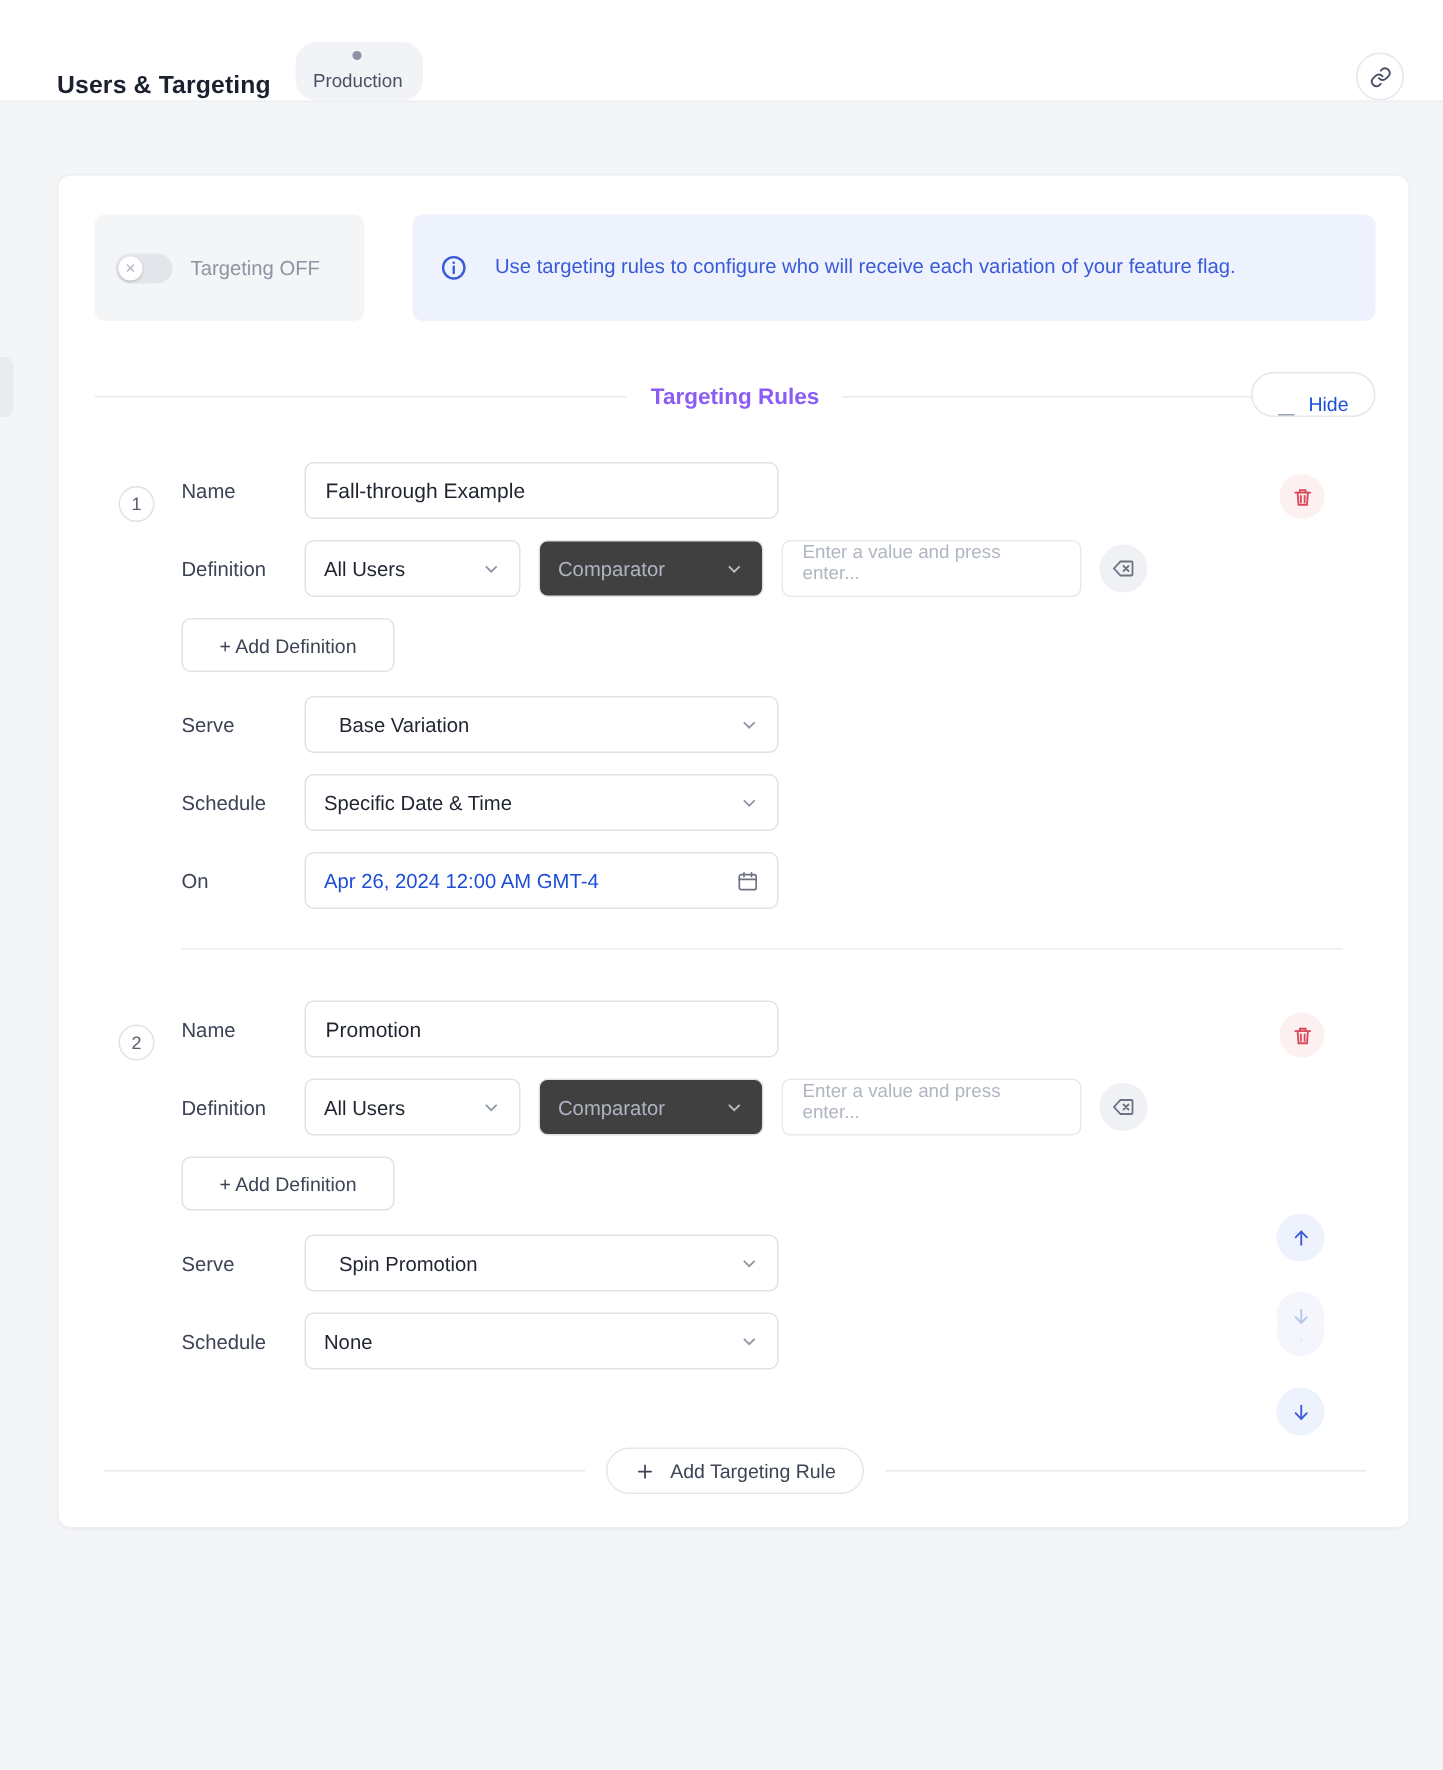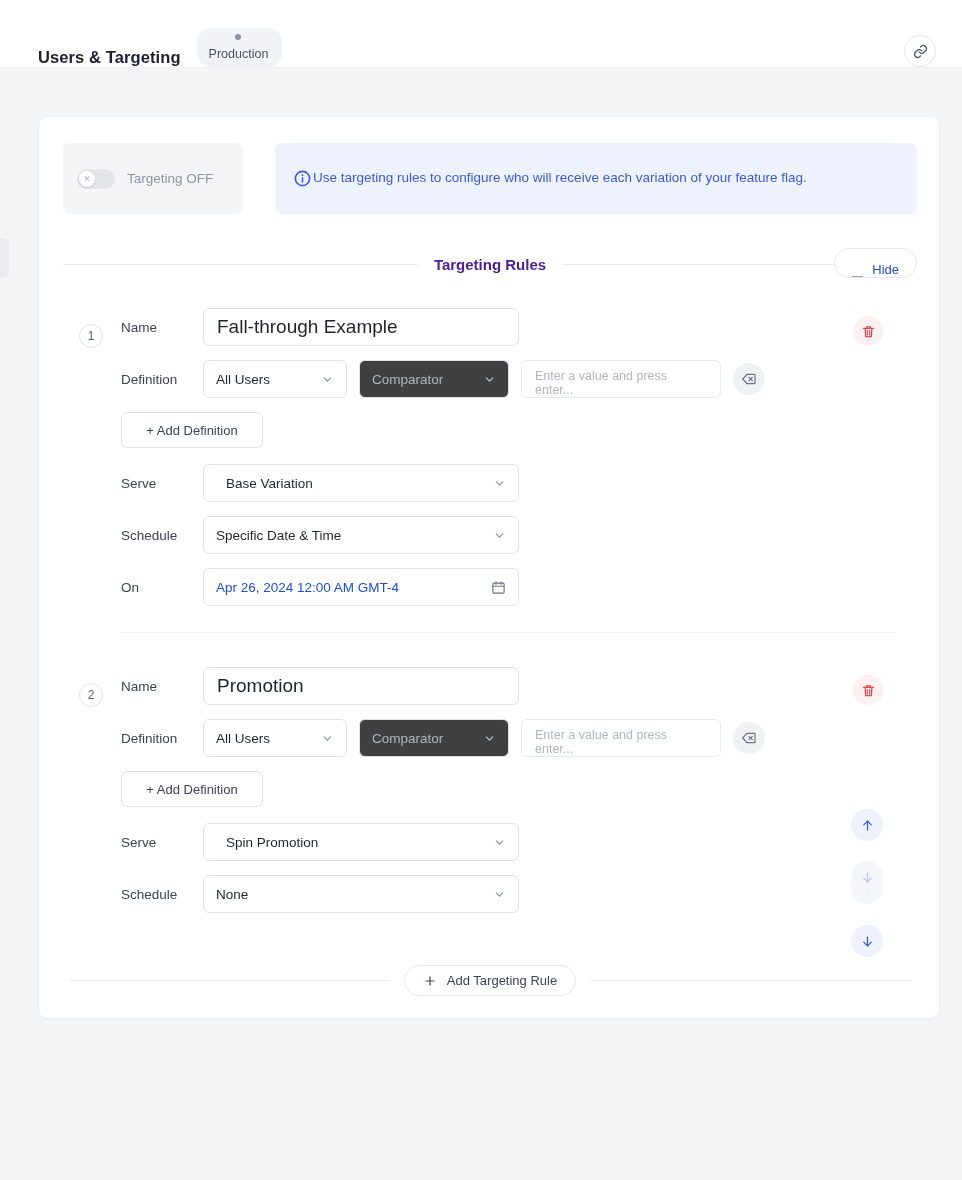--- a/index.html
+++ b/index.html
@@ -127,21 +127,21 @@
   .toggle-label {
     font-size: 13.5px;
     color: #8d94a2;
   }
   .info-box {
     flex: 1;
     background: #eef2fd;
     border-radius: 7px;
     display: flex;
     align-items: center;
-    gap: 1px;
+    gap: 18px;
     padding: 0 18px;
     min-height: 71px;
   }
   .info-text {
     font-size: 13.5px;
     color: #3a5bd9;
     line-height: 1.35;
   }
 
   
@@ -153,21 +153,21 @@
     height: 32px;
   }
   .section-line {
     flex: 1;
     height: 1px;
     background: #e8eaee;
   }
   .section-title {
     font-size: 15px;
     font-weight: bold;
-    color: #4c1d95;
+    color: #8b5cf6;
     padding: 0 16px;
   }
   .hide-btn {
     position: absolute;
     right: 0;
     top: 0;
     background: #fff;
     border: 1px solid #e4e7ec;
     border-radius: 16px;
     height: 30px;
@@ -214,21 +214,21 @@
     width: 82px;
     font-size: 13.5px;
     color: #3c4354;
     flex: none;
   }
   .input {
     height: 38px;
     border: 1px solid #dfe2e8;
     border-radius: 6px;
     background: #fff;
-    font-size: 19px;
+    font-size: 14px;
     color: #1f2430;
     display: flex;
     align-items: center;
     padding: 0 13px;
   }
   .input.name { width: 316px; }
   .select {
     height: 38px;
     border: 1px solid #dfe2e8;
     border-radius: 6px;
@@ -252,21 +252,21 @@
   .select.serve { width: 316px; padding-left: 22px; }
   .select.sched { width: 316px; }
   .select.disabled { color: #aeb4bf; background: #404040; }
   .value-input {
     width: 200px;
     height: 38px;
     border: 1px solid #e6e9ee;
     border-radius: 6px;
     margin-left: 12px;
     display: flex;
-    align-items: flex-end;
+    align-items: flex-start;
     padding: 0 13px;
     font-size: 12.5px;
     color: #b0b6c1;
     background: #fff;
   }
   .clear-btn {
     width: 32px; height: 32px;
     border-radius: 50%;
     background: #eff1f5;
     margin-left: 12px;

